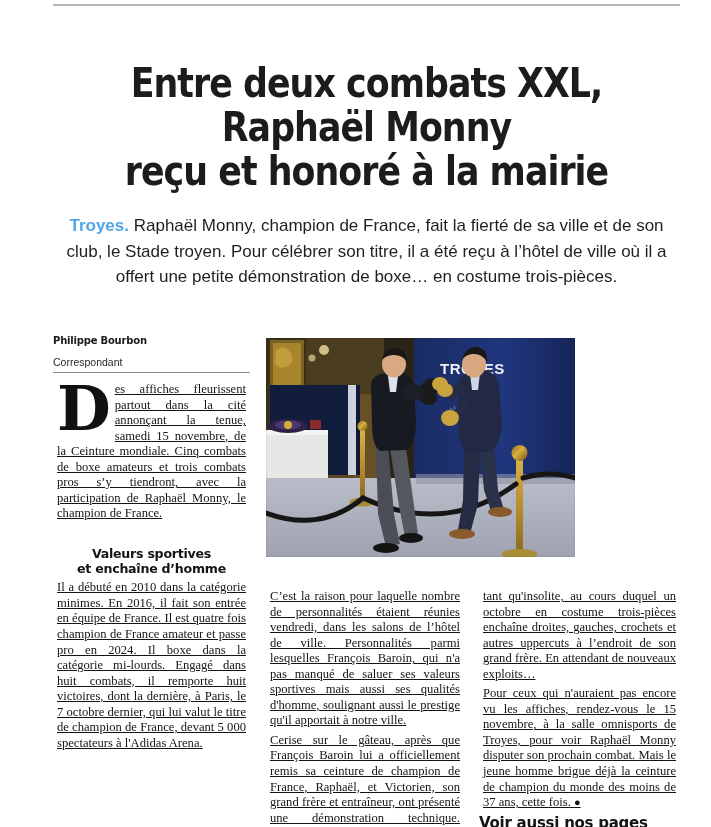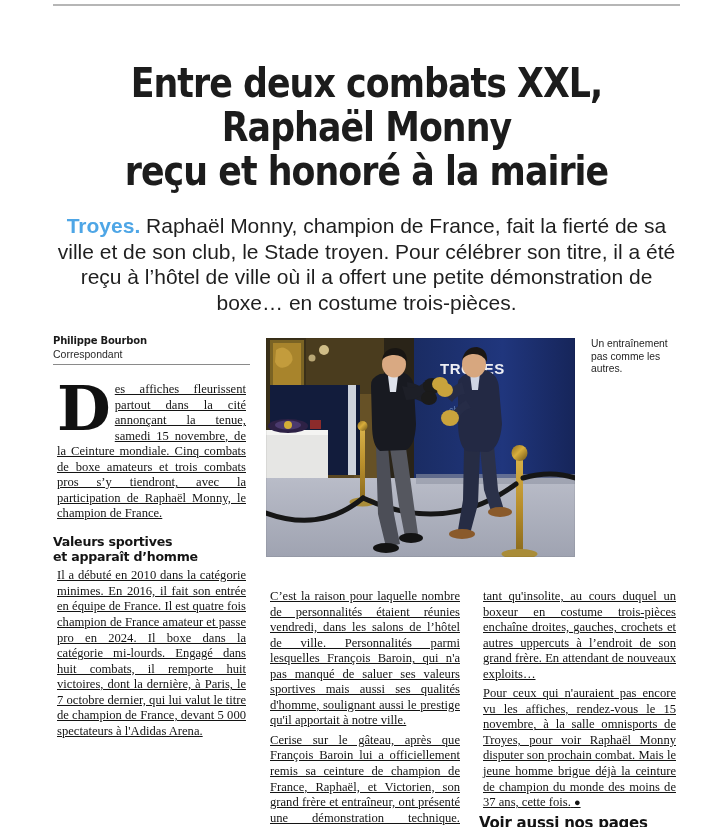--- a/index.html
+++ b/index.html
@@ -50,21 +50,21 @@
   .headline .hl-line { display: block; white-space: nowrap; }
 
   
   .standfirst {
     position: absolute;
     left: 53px;
     top: 213px;
     width: 627px;
     text-align: center;
     font-family: "Liberation Sans", sans-serif;
-    font-size: 21px;
+    font-size: 17px;
     line-height: 25.5px;
     color: #1f1f1f;
   }
   .standfirst .locality {
     font-weight: bold;
     color: #4ea6e6;
   }
 
   
   .byline {
@@ -80,20 +80,21 @@
     line-height: 15px;
     letter-spacing: -0.2px;
     color: #1a1a1a;
   }
   .byline-role {
     font-family: "Liberation Sans", sans-serif;
     font-size: 10.5px;
     line-height: 13px;
     color: #2a2a2a;
     padding-bottom: 2px;
+    margin-top: 8px;
   }
   .byline-rule {
     width: 197px;
     height: 1px;
     background: #8a8a8a;
     margin-top: 1px;
   }
 
   
   .col {
@@ -121,23 +122,23 @@
     color: #111;
   }
 
   .subhead {
     font-family: "DejaVu Sans", sans-serif;
     font-weight: bold;
     font-size: 12.6px;
     line-height: 15.2px;
     letter-spacing: -0.25px;
     color: #141414;
-    margin-top: 12px;
+    margin-top: 24px;
     margin-bottom: 1px;
-    text-align: left;
+    text-align: center;
   }
 
   .endmark {
     font-family: "Liberation Sans", sans-serif;
     font-size: 11px;
     line-height: 11px;
     vertical-align: 0.5px;
   }
 
   .seealso {
@@ -196,21 +197,21 @@
   <div class="byline">
     <div class="byline-name">Philippe Bourbon</div>
     <div class="byline-role">Correspondant</div>
     <div class="byline-rule"></div>
   </div>
 
   <div class="col col-1">
     <p class="dropcap-para">Des affiches fleurissent partout dans la cité annonçant la tenue, samedi 15 novembre, de la Ceinture mondiale. Cinq combats de boxe amateurs et trois combats pros s’y tiendront, avec la participation de Raphaël Monny, le champion de France.</p>
     <div class="subhead">
       <span>Valeurs sportives</span><br>
-      <span>et apparaît d’homme</span>
+      <span>et enchaîne d’homme</span>
     </div>
     <p>Il a débuté en 2010 dans la catégorie minimes. En 2016, il fait son entrée en équipe de France. Il est quatre fois champion de France amateur et passe pro en 2024. Il boxe dans la catégorie mi-lourds. Engagé dans huit combats, il remporte huit victoires, dont la dernière, à Paris, le 7 octobre dernier, qui lui valut le titre de champion de France, devant 5 000 spectateurs à l'Adidas Arena.</p>
   </div>
 
   <figure class="photo" style="margin:0;">
     <svg width="309" height="219" viewBox="0 0 309 219">
       <defs>
         <linearGradient id="floorG" x1="0" y1="0" x2="0" y2="1">
           <stop offset="0%" stop-color="#b9bcc8"></stop>
           <stop offset="100%" stop-color="#9fa3b1"></stop>
@@ -330,26 +331,25 @@
         <path d="M196 22 Q199 9 211 9 Q222 11 221 24 Q216 15 206 16 Q199 17 196 22 Z" fill="#1b1714"></path>
 
         <ellipse cx="179" cy="52" rx="8" ry="7" fill="#c9a33c"></ellipse>
         <ellipse cx="184" cy="80" rx="9" ry="8" fill="#c9a33c"></ellipse>
       </g>
 
       <rect x="0" y="0" width="309" height="219" fill="none" stroke="#000" stroke-opacity="0.06" stroke-width="2"></rect>
     </svg>
   </figure>
 
-  <figcaption class="photo-caption">Un entraînement pas comme les autres.</figcaption>
 
   <div class="col col-2">
     <p>C’est la raison pour laquelle nombre de personnalités étaient réunies vendredi, dans les salons de l’hôtel de ville. Personnalités parmi lesquelles François Baroin, qui n'a pas manqué de saluer ses valeurs sportives mais aussi ses qualités d'homme, soulignant aussi le prestige qu'il apportait à notre ville.</p>
     <p>Cerise sur le gâteau, après que François Baroin lui a officiellement remis sa ceinture de champion de France, Raphaël, et Victorien, son grand frère et entraîneur, ont présenté une démonstration technique. Moment impressionnant, au-</p>
   </div>
 
   <div class="col col-3">
-    <p>tant qu'insolite, au cours duquel un boxeur en costume trois-pièces enchaîne droites, gauches, crochets et autres uppercuts à l’endroit de son grand frère. En attendant de nouveaux exploits…</p>
+    <p>tant qu'insolite, au cours duquel un octobre en costume trois-pièces enchaîne droites, gauches, crochets et autres uppercuts à l’endroit de son grand frère. En attendant de nouveaux exploits…</p>
     <p><span>Pour ceux qui n'auraient pas encore vu les affiches, rendez-vous le 15 novembre, à la salle omnisports de Troyes, pour voir Raphaël Monny disputer son prochain combat. Mais le jeune homme brigue déjà la ceinture de champion du monde des moins de 37 ans, cette fois.</span> <span class="endmark">●</span></p>
     <div class="seealso">Voir aussi nos pages sports</div>
   </div>
 
 </div>
 
 </body></html>

